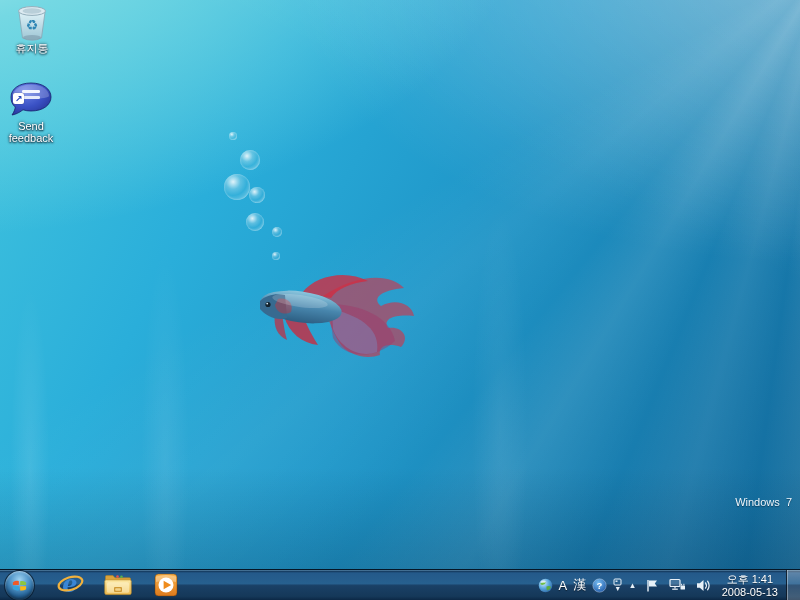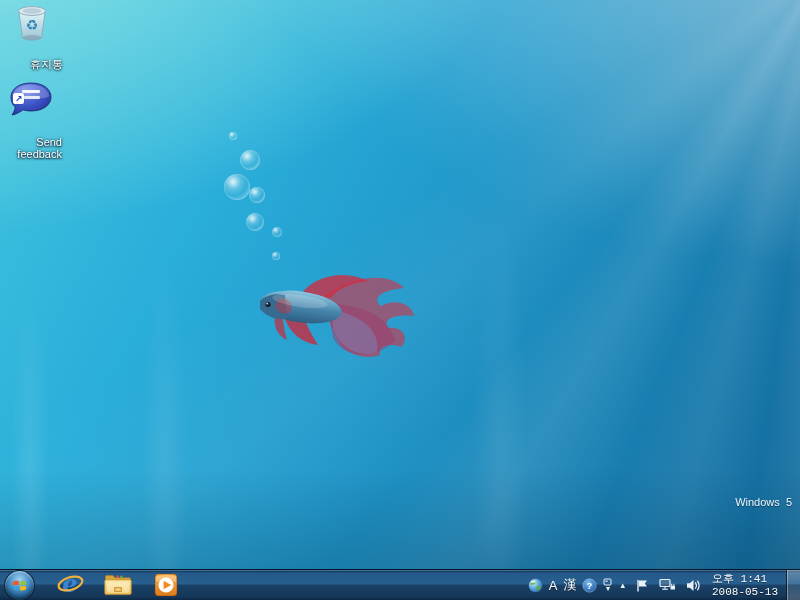--- a/index.html
+++ b/index.html
@@ -28,22 +28,22 @@
       linear-gradient(rgba(6,42,72,0) 82%, rgba(6,42,72,.22) 100%);}
 
   
   .bubble{position:absolute;border-radius:50%;
     background:radial-gradient(circle at 35% 30%, rgba(255,255,255,.85) 0%, rgba(255,255,255,.25) 30%, rgba(255,255,255,.05) 55%, rgba(255,255,255,.40) 92%, rgba(255,255,255,.15) 100%);
     box-shadow:inset 0 0 2px rgba(255,255,255,.55);}
 
   
   .desk-icon{position:absolute;width:62px;text-align:center;cursor:default;}
   .desk-icon .art{display:block;margin:0 auto;}
-  .desk-icon .lbl{margin-top:16px;font-size:11px;line-height:12px;color:#fff;
-    text-shadow:0 1px 2px rgba(0,10,25,.95), 0 0 3px rgba(0,10,25,.8);text-align:right;}
+  .desk-icon .lbl{margin-top:0;font-size:11px;line-height:12px;color:#fff;
+    text-shadow:0 1px 2px rgba(0,10,25,.95), 0 0 3px rgba(0,10,25,.8);}
   #icon-recycle{left:1px;top:4px;}
   #icon-feedback{left:0px;top:82px;}
   .shortcut-badge{position:absolute;left:4px;bottom:16px;width:11px;height:11px;background:#fff;
     border-radius:2px;box-shadow:0 0 1px rgba(0,0,0,.6);display:flex;align-items:center;justify-content:center;
     font-size:9px;color:#2443b8;font-weight:bold;}
 
   
   .watermark{position:absolute;right:8px;bottom:35px;text-align:right;color:#eef6fc;
     font-size:11px;line-height:13px;text-shadow:0 1px 1px rgba(0,25,45,.55);white-space:pre;}
 
@@ -55,22 +55,22 @@
     background:radial-gradient(circle at 50% 30%, #9fd3f2 0%, #4f94c8 38%, #235e90 65%, #12395e 88%);
     border:1px solid rgba(4,18,32,.75);box-shadow:inset 0 1px 2px rgba(255,255,255,.55), inset 0 -2px 3px rgba(0,0,0,.35);
     display:flex;align-items:center;justify-content:center;cursor:pointer;}
   .tb-btn{height:30px;display:flex;align-items:center;justify-content:center;cursor:pointer;flex:0 0 auto;}
   .tray{margin-left:auto;display:flex;align-items:center;height:30px;color:#eef4fa;}
   .tray-item{display:flex;align-items:center;justify-content:center;height:30px;cursor:pointer;}
   .ime-letter{font-size:13px;color:#fff;text-shadow:0 1px 1px rgba(0,0,0,.5);padding:0 3px;}
   .chevstack{display:flex;flex-direction:column;align-items:center;line-height:6px;padding:0 3px;}
   .chevstack .mini{font-size:8px;color:#e8f1f8;}
   .glyph-up{font-size:9px;color:#e8f1f8;padding:0 5px;}
-  .clock{padding:1px 6px 0 6px;text-align:left;font-size:11px;line-height:13px;color:#fff;
-    text-shadow:0 1px 1px rgba(0,0,0,.5);cursor:pointer;font-family:Liberation Mono, monospace;}
+  .clock{padding:1px 6px 0 6px;text-align:center;font-size:11px;line-height:13px;color:#fff;
+    text-shadow:0 1px 1px rgba(0,0,0,.5);cursor:pointer;}
   .show-desktop{width:13px;height:30px;margin-left:2px;border-left:1px solid rgba(2,12,24,.8);
     background:linear-gradient(rgba(255,255,255,.30),rgba(255,255,255,.10) 50%,rgba(255,255,255,.22));
     box-shadow:inset 1px 0 0 rgba(255,255,255,.35);cursor:pointer;}
 </style>
 </head>
 <body>
 
 <div id="screen">
 
   <div class="wallpaper">
@@ -138,21 +138,21 @@
           <path d="M22 2.5 C33 2.5 40 8 40 14 C40 15 33 17 22 17 C11 17 4 15 4 14 C4 8 11 2.5 22 2.5 Z" fill="rgba(255,255,255,.22)"></path>
           <rect x="13" y="8" width="18" height="3" rx="1.2" fill="#f2f5ff"></rect>
           <rect x="13" y="14" width="18" height="3" rx="1.2" fill="#e4e9fb"></rect>
         </svg>
         <div class="shortcut-badge">↗</div>
       </div>
       <div class="lbl">Send feedback</div>
     </div>
 
     <div class="watermark">
-      <div>Windows  5</div>
+      <div>Windows  7</div>
     </div>
   </div>
 
   <div class="taskbar">
 
     <div class="start-orb">
       <svg width="17" height="17" viewBox="0 0 18 18">
         <path d="M2 5.6 Q5 3.4 8.3 4.3 L8.3 8.5 L2 8.5 Z" fill="#ef5a28"></path>
         <path d="M9.7 4.4 Q13 3.6 16 5.7 L16 8.5 L9.7 8.5 Z" fill="#8dc63f"></path>
         <path d="M2 9.9 L8.3 9.9 L8.3 14.1 Q5 14.9 2 12.8 Z" fill="#35a3dc"></path>

